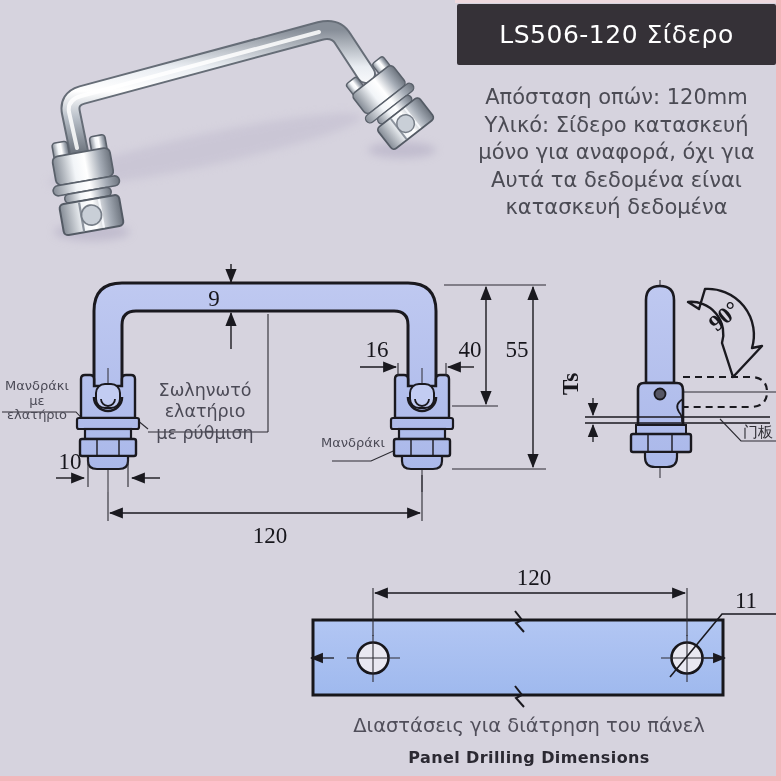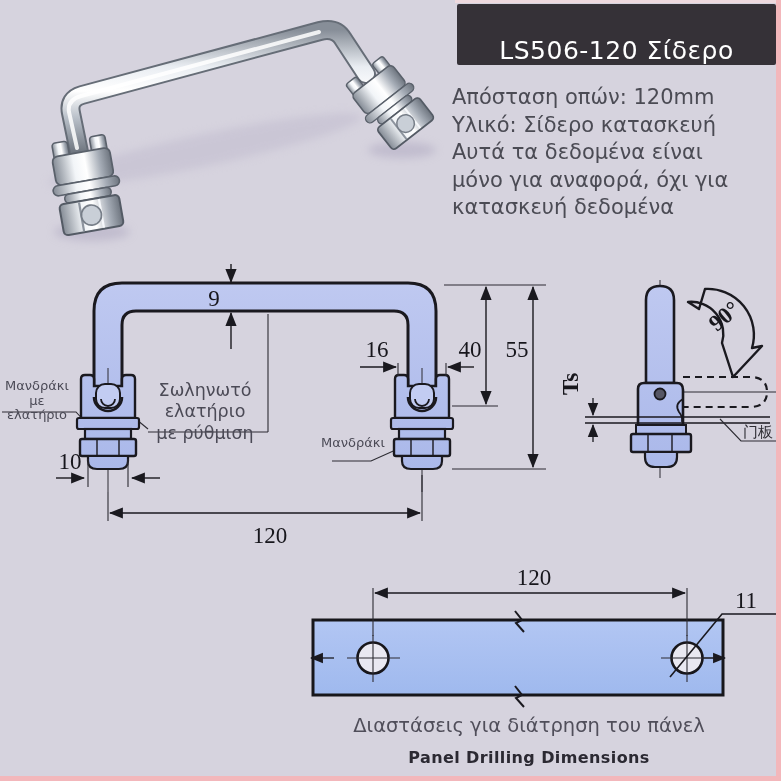--- a/index.html
+++ b/index.html
@@ -8,26 +8,26 @@
     background:#d6d3de;
     font-family:"DejaVu Sans","Liberation Sans",sans-serif;
   }
   .edge{position:absolute;}
   .edge-right{right:0;top:0;width:5px;height:781px;background:#f3b7bb;}
   .edge-bottom{left:0;bottom:0;width:781px;height:5px;background:#f3b7bb;}
   .edge-top{left:455px;top:0;width:321px;height:3px;background:#eed9de;}
   .banner{
     position:absolute; left:457px; top:4px; width:319px; height:61px;
     background:#353137; color:#ffffff;
-    display:flex; align-items:flex-end; justify-content:center;
+    display:flex; align-items:center; justify-content:center;
     font-size:25px; letter-spacing:.5px; border-radius:2px;
   }
   .info{
     position:absolute; left:452px; top:84px; width:329px;
-    color:#4b4b54; font-size:21px; line-height:27.5px; 
+    color:#4b4b54; font-size:21px; line-height:27.5px; text-align:center;
   }
   .photo-svg{position:absolute; left:0; top:0;}
   .draw-svg{position:absolute; left:0; top:248px;}
   .drill-svg{position:absolute; left:0; top:545px;}
   .caption-el{
     position:absolute; left:256px; top:714px; width:546px;
     text-align:center; color:#504e5a; font-size:19.5px;
   }
   .caption-en{
     position:absolute; left:256px; top:748px; width:546px;
@@ -103,22 +103,22 @@
     </g>
   </svg>
 
   <div class="banner">
     <span>LS506-120 Σίδερο</span>
   </div>
 
   <div class="info">
     <div>Απόσταση οπών: 120mm</div>
     <div>Υλικό: Σίδερο κατασκευή</div>
+    <div>μόνο για αναφορά, όχι για</div>
     <div>Αυτά τα δεδομένα είναι</div>
-    <div>μόνο για αναφορά, όχι για</div>
     <div>κατασκευή δεδομένα</div>
   </div>
 
   <svg class="draw-svg" width="781" height="300" viewBox="0 248 781 300">
     <defs>
       <linearGradient id="tubeFill" x1="0" y1="248" x2="0" y2="480" gradientUnits="userSpaceOnUse">
         <stop offset="0" stop-color="#c3ccf2"></stop>
         <stop offset="1" stop-color="#a9b7e9"></stop>
       </linearGradient>
       <marker id="ah" viewBox="0 0 10 10" refX="9.2" refY="5" markerWidth="10" markerHeight="10" orient="auto-start-reverse">

